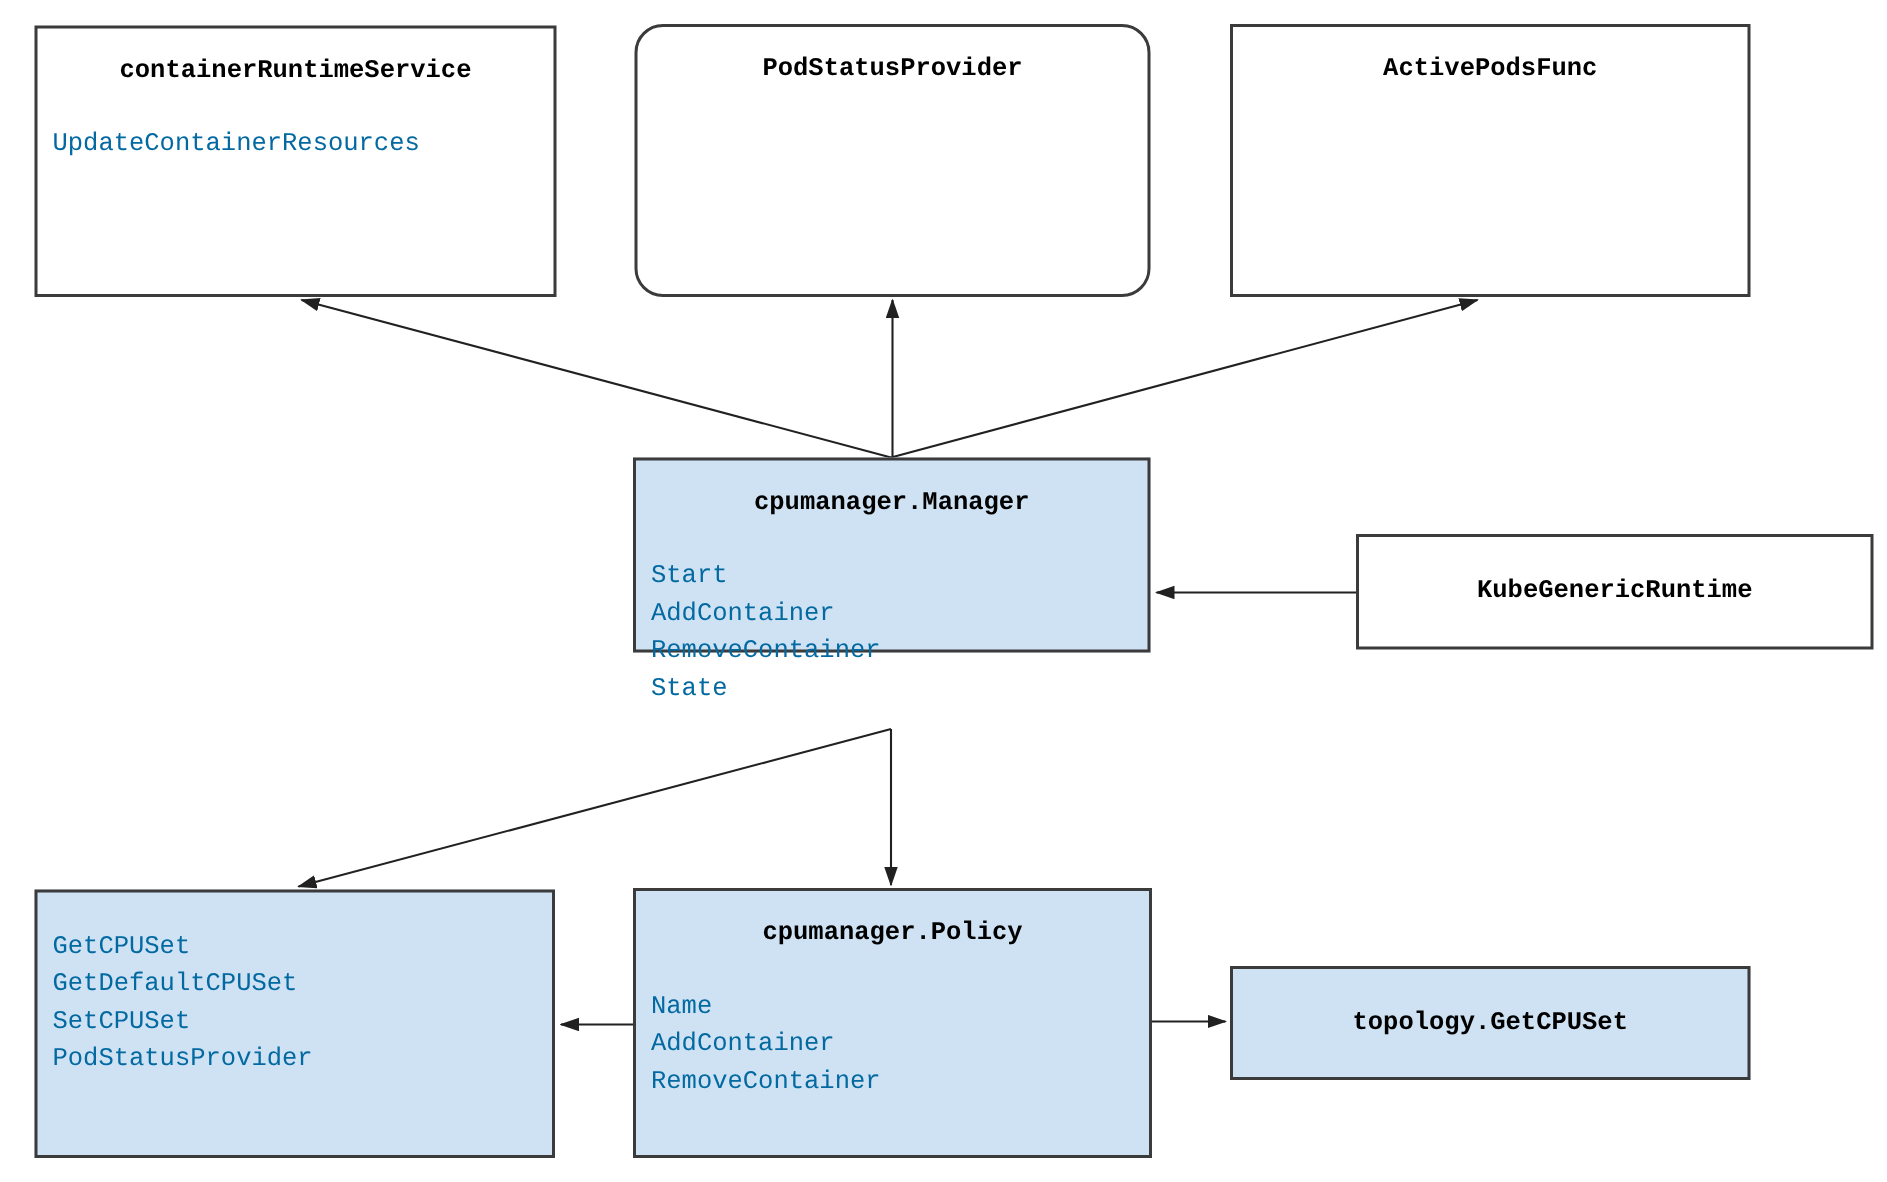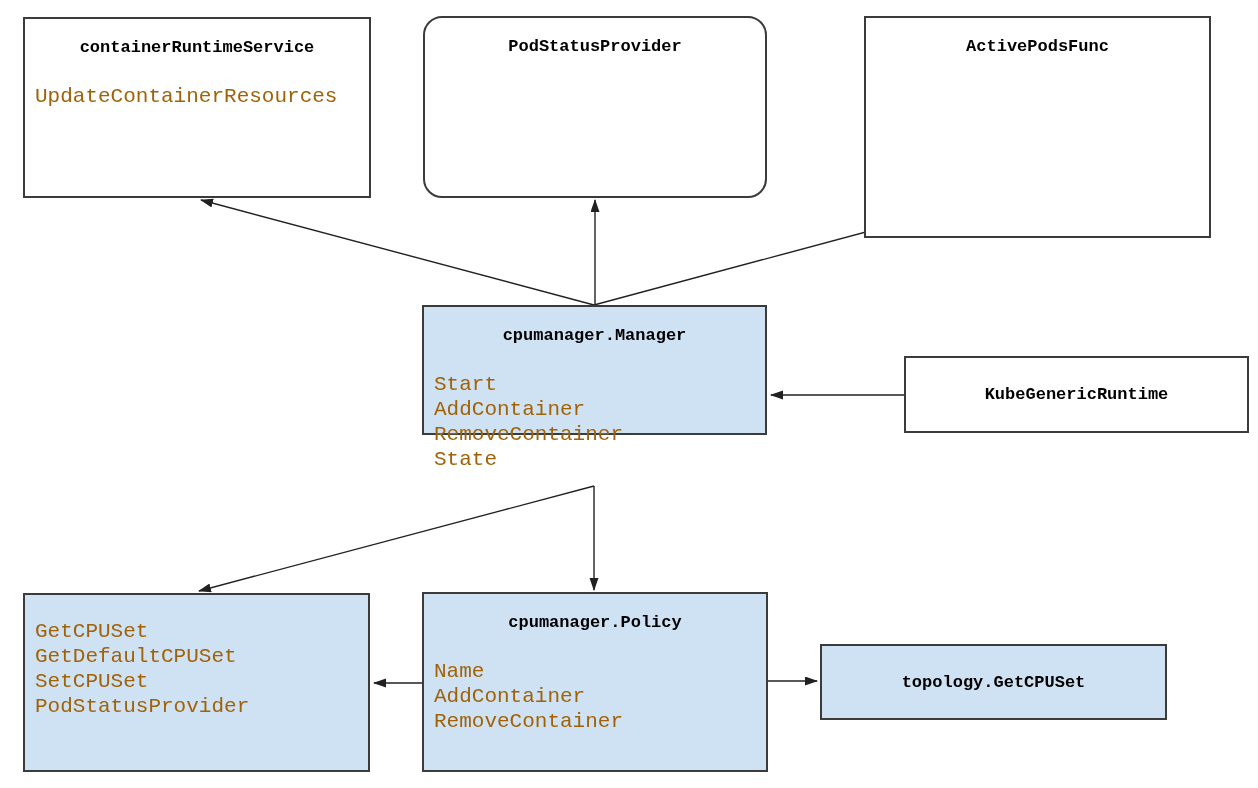--- a/index.html
+++ b/index.html
@@ -10,21 +10,21 @@
   .node{
     position:absolute;box-sizing:border-box;
     border:2px solid #3b3b3b;background:#ffffff;
   }
   .node.blue{background:#cfe2f3;}
   .node-title{
     text-align:center;font-weight:bold;font-size:17px;line-height:25px;
     color:#000000;margin-top:16px;white-space:nowrap;
   }
   .node-methods{
-    margin:24px 0 0 10px;font-size:21px;line-height:25px;color:#a16207;
+    margin:24px 0 0 10px;font-size:17px;line-height:25px;color:#0369a1;
   }
   .method{white-space:nowrap;}
   .node.center-title{display:flex;align-items:center;justify-content:center;}
   .node.center-title .node-title{margin-top:0;}
   svg.arrows{position:absolute;left:0;top:0;pointer-events:none;}
 </style>
 </head>
 <body>
 
 <div class="canvas">
@@ -49,21 +49,21 @@
     <div class="node-title">containerRuntimeService</div>
     <div class="node-methods">
       <div class="method">UpdateContainerResources</div>
     </div>
   </div>
 
   <div class="node" style="left:423px;top:16px;width:344px;height:182px;border-radius:19px;">
     <div class="node-title">PodStatusProvider</div>
   </div>
 
-  <div class="node" style="left:864px;top:16px;width:347px;height:222px;">
+  <div class="node" style="left:820px;top:16px;width:347px;height:182px;">
     <div class="node-title">ActivePodsFunc</div>
   </div>
 
   <div class="node blue" style="left:422px;top:305px;width:345px;height:130px;">
     <div class="node-title">cpumanager.Manager</div>
     <div class="node-methods">
       <div class="method">Start</div>
       <div class="method">AddContainer</div>
       <div class="method">RemoveContainer</div>
       <div class="method">State</div>

